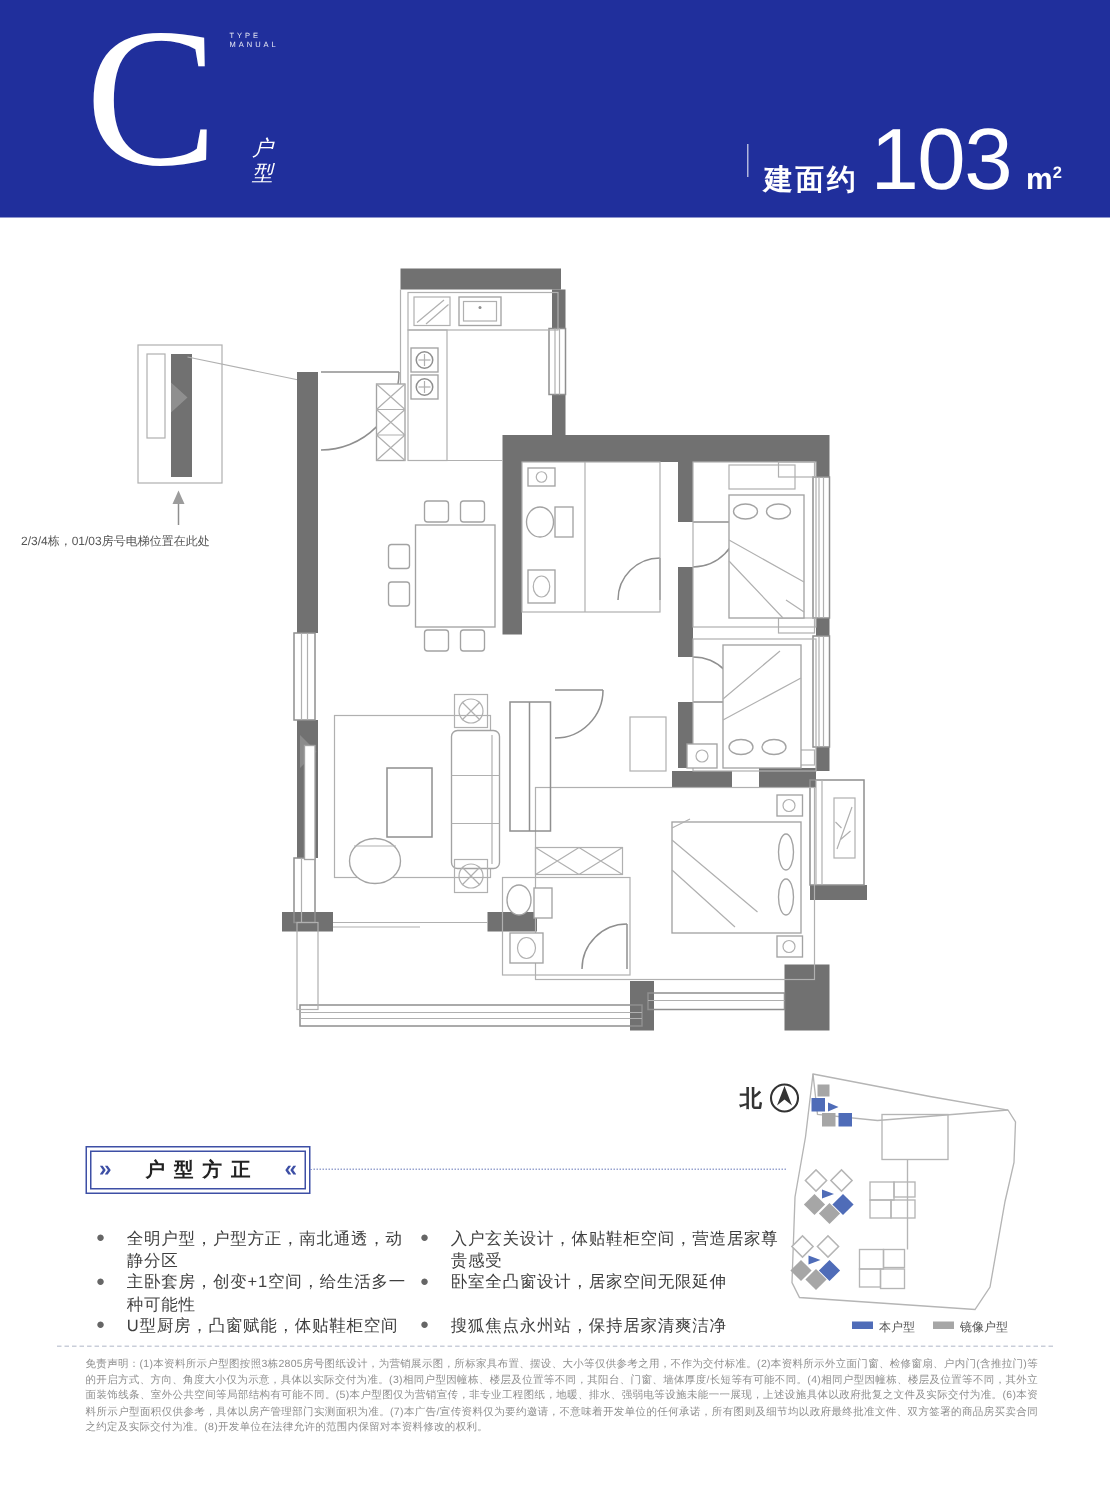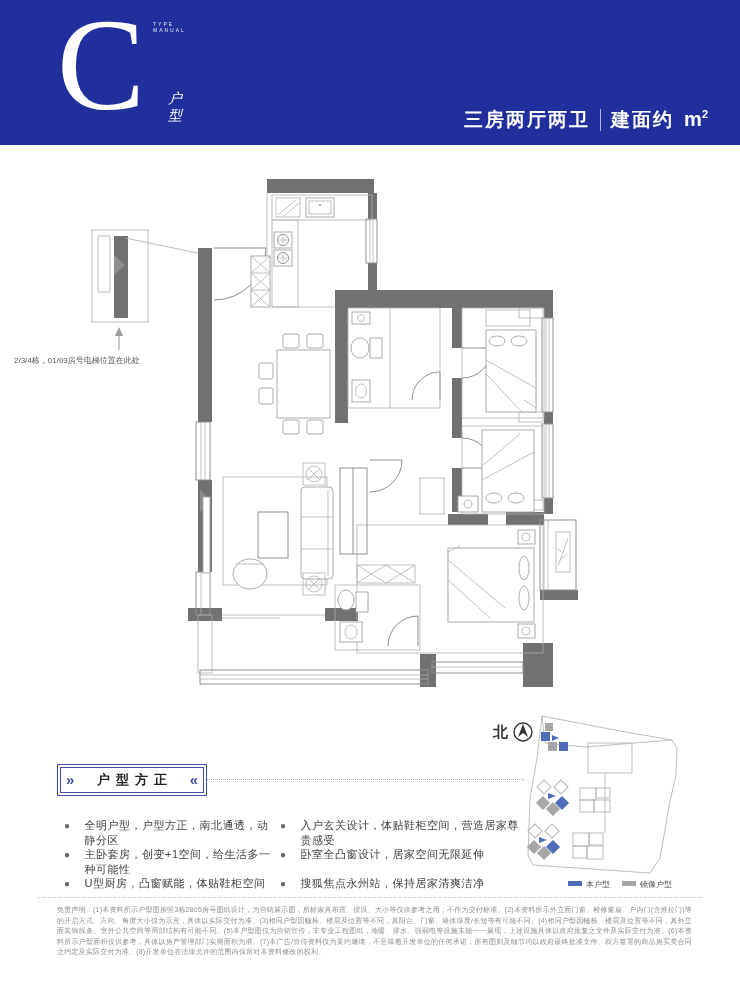--- a/index.html
+++ b/index.html
@@ -68,23 +68,23 @@
 
 
   <div class="hdr">
     <div class="hdr-c">C</div>
     <div class="hdr-small">
       <div>TYPE</div>
       <div>MANUAL</div>
     </div>
     <div class="hdr-suffix">户型</div>
     <div class="hdr-right">
-      <span class="hdr-layout">三房两厅两卫</span>
       <span class="hdr-div"></span>
       <span class="hdr-prefix">建面约</span>
+      <span class="hdr-area">103</span>
       <span class="hdr-unit"><span>m</span><sup>2</sup></span>
     </div>
   </div>
 
   <svg class="plan" width="740" height="555" viewBox="0 0 740 555">
     <defs>
       <pattern id="h1" width="5" height="5" patternTransform="rotate(45)" patternUnits="userSpaceOnUse">
         <line x1="0" y1="0" x2="0" y2="5" stroke="#8f8f8f" stroke-width="1"></line>
       </pattern>
       <pattern id="shelf" width="6" height="4" patternUnits="userSpaceOnUse">

